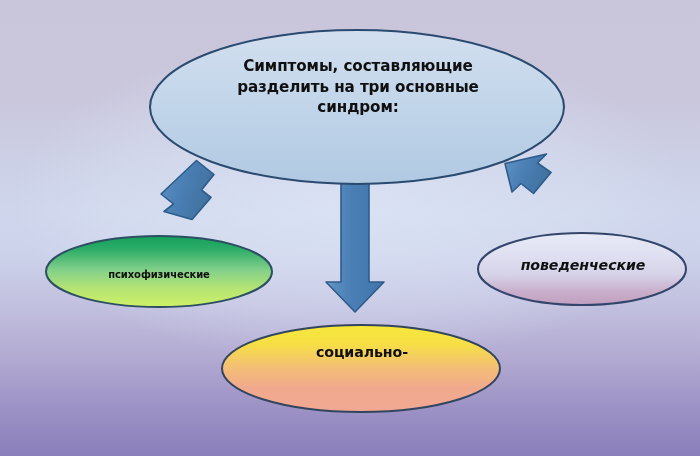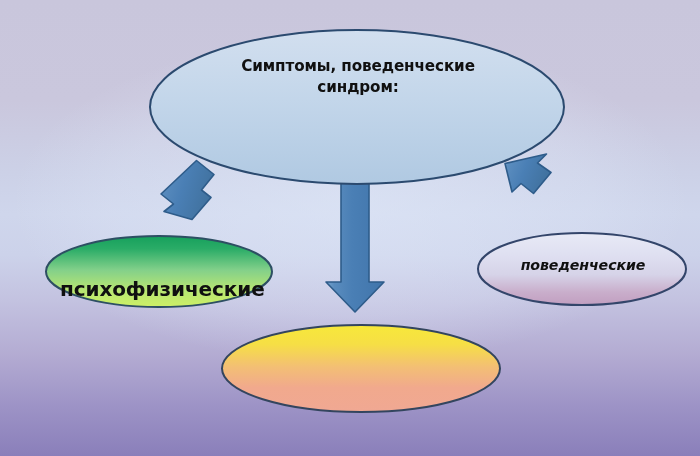--- a/index.html
+++ b/index.html
@@ -61,23 +61,23 @@
   #main-text {
     left: 196px;
     top: 56px;
     width: 324px;
     font-size: 15.2px;
     line-height: 1.35;
   }
   #main-text .ln { display: block; white-space: nowrap; }
   #txt-green {
     left: 60px;
-    top: 276px;
+    top: 268px;
     width: 198px;
-    font-size: 20px;
+    font-size: 10px;
   }
   #txt-yellow {
     left: 240px;
     top: 341px;
     width: 244px;
     font-size: 14.2px;
     line-height: 1.6;
   }
   #txt-yellow .ln { display: block; }
   #txt-purple {
@@ -157,24 +157,26 @@
     <ellipse cx="357" cy="107" rx="207" ry="77" fill="url(#gMain)" stroke="#2b4a6f" stroke-width="2"></ellipse>
 
     <ellipse cx="159" cy="271.5" rx="113" ry="35.5" fill="url(#gGreen)" stroke="#2d4f63" stroke-width="2"></ellipse>
 
     <ellipse cx="361" cy="368.5" rx="139" ry="43.5" fill="url(#gYellow)" stroke="#33455e" stroke-width="2"></ellipse>
 
     <ellipse cx="582" cy="269" rx="104" ry="36" fill="url(#gPurple)" stroke="#33456a" stroke-width="2"></ellipse>
   </svg>
 
   <div class="node-text" id="main-text">
-    <span class="ln">Симптомы, поведенческие</span>
+    <span class="ln">Симптомы, составляющие</span>
+    <span class="ln">разделить на три основные</span>
     <span class="ln">синдром:</span>
   </div>
 
   <div class="node-text" id="txt-green">психофизические</div>
 
   <div class="node-text" id="txt-yellow">
+    <span class="ln">социально-</span>
   </div>
 
   <div class="node-text" id="txt-purple">поведенческие</div>
 
 </div>
 
 </body></html>

